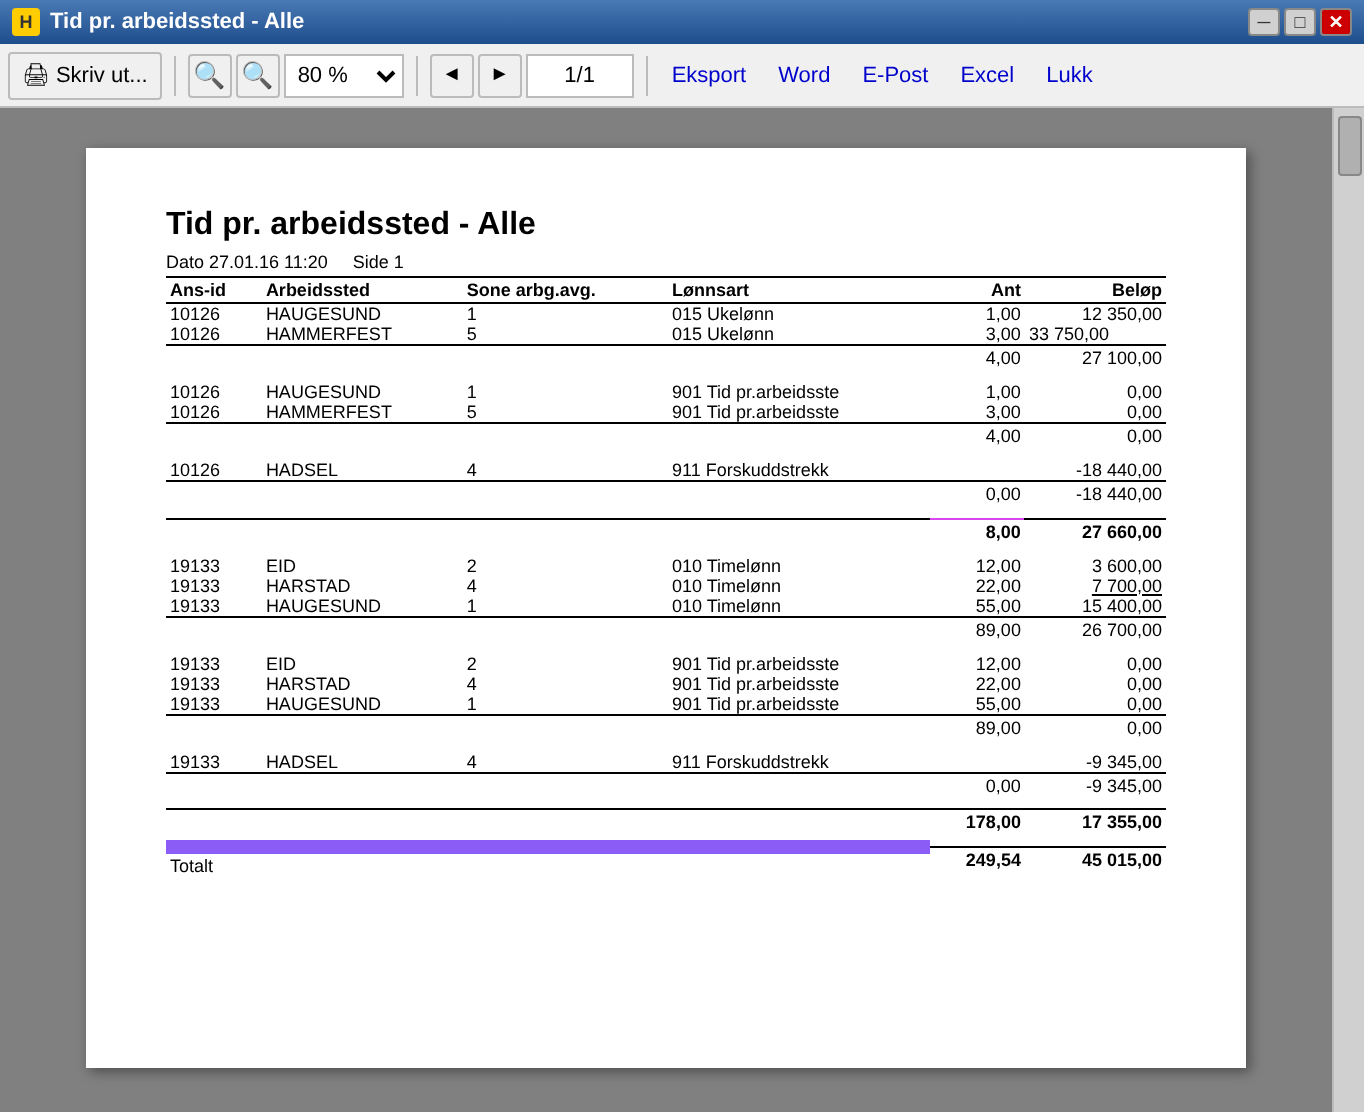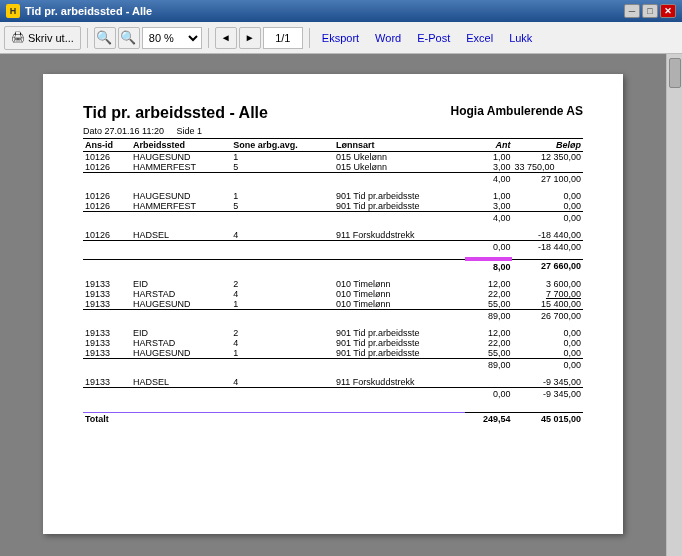--- a/index.html
+++ b/index.html
@@ -126,21 +126,21 @@
       border: 1px solid #bbb;
       border-radius: 2px;
       display: flex;
       align-items: center;
       justify-content: center;
       cursor: pointer;
       font-size: 10px;
     }
     .page-input {
       height: 22px;
-      width: 40px;
+      width: 54px;
       border: 1px solid #bbb;
       text-align: center;
       font-size: 11px;
     }
     .toolbar-text-btn {
       background: none;
       border: none;
       font-size: 11px;
       cursor: pointer;
       padding: 2px 6px;
@@ -227,21 +227,21 @@
       border-collapse: collapse;
       font-size: 9px;
     }
     .col-header {
       border-top: 1px solid #000;
       border-bottom: 1px solid #000;
       padding: 1px 2px;
       font-weight: bold;
       text-align: left;
     }
-    .col-header.right { text-align: right; font-style: italic; }
+    .col-header.right { text-align: right; }
     
     td {
       padding: 0px 2px;
       vertical-align: top;
     }
     .right { text-align: right; }
     .spacer-row td {
       height: 6px;
     }
   </style>
@@ -292,21 +292,20 @@
   <button class="toolbar-text-btn">Excel</button>
   <button class="toolbar-text-btn">Lukk</button>
 </div>
 
 <div class="main-area">
   <div class="doc-container">
     <div class="paper">
 
       <div class="report-header">
         <div class="report-title">Tid pr. arbeidssted - Alle</div>
-        <div class="company-name">Hogia Ambulerende AS</div>
       </div>
 
       <div class="report-meta">
         <span>
           <span>Dato 27.01.16 11:20</span>
           &nbsp;&nbsp;&nbsp;
           <span>Side 1</span>
         </span>
       </div>
 
@@ -382,21 +381,21 @@
             <tr>
       <td colspan="4" style="border-top:1px solid #000; padding:1px 2px;"></td>
       <td style="border-top:1px solid #000; text-align:right; padding:1px 2px;">0,00</td>
       <td style="border-top:1px solid #000; text-align:right; padding:1px 2px;">-18 440,00</td>
     </tr>
             <tr class="spacer-row">
               <td colspan="6"></td>
             </tr>
             <tr>
       <td colspan="4" style="border-top:1px solid #000; padding:1px 2px;"></td>
-      <td style="border-top:4px solid #d946ef; text-align:right; padding:1px 2px; font-weight:bold;">8,00</td>
+      <td style="border-top:1px solid #d946ef; text-align:right; padding:1px 2px; font-weight:bold;">8,00</td>
       <td style="border-top:1px solid #000; text-align:right; padding:1px 2px; font-weight:bold;">27 660,00</td>
     </tr>
             <tr class="spacer-row">
               <td colspan="6"></td>
             </tr>
             <tr>
     <td style="padding:0px 2px;">19133</td>
     <td style="padding:0px 2px;">EID</td>
     <td style="padding:0px 2px;">2</td>
     <td style="padding:0px 2px;">010 Timelønn</td>
@@ -468,25 +467,30 @@
     <td style="text-align:right; padding:0px 2px;">-9 345,00</td>
   </tr>
             <tr>
       <td colspan="4" style="border-top:1px solid #000; padding:1px 2px;"></td>
       <td style="border-top:1px solid #000; text-align:right; padding:1px 2px;">0,00</td>
       <td style="border-top:1px solid #000; text-align:right; padding:1px 2px;">-9 345,00</td>
     </tr>
             <tr class="spacer-row">
               <td colspan="6"></td>
             </tr>
-            <tr class="spacer-row">
-              <td colspan="6"></td>
-            </tr>
-            <tr>
-      <td colspan="4" style="border-top:1px solid #8b5cf6; font-weight:bold; padding:1px 2px;">Totalt</td>
+            <tr>
+      <td colspan="4" style="border-top:1px solid #000; padding:1px 2px;"></td>
+      <td style="border-top:1px solid #000; text-align:right; padding:1px 2px; font-weight:bold;">178,00</td>
+      <td style="border-top:1px solid #000; text-align:right; padding:1px 2px; font-weight:bold;">17 355,00</td>
+    </tr>
+            <tr class="spacer-row">
+              <td colspan="6"></td>
+            </tr>
+            <tr>
+      <td colspan="4" style="border-top:7px solid #8b5cf6; font-weight:normal; padding:1px 2px;">Totalt</td>
       <td style="border-top:1px solid #000; font-weight:bold; text-align:right; padding:1px 2px;">249,54</td>
       <td style="border-top:1px solid #000; font-weight:bold; text-align:right; padding:1px 2px;">45 015,00</td>
     </tr>
           </tbody>
       </table>
 
     </div>
   </div>
   <div class="scrollbar-v">
     <div class="scrollbar-thumb"></div>

